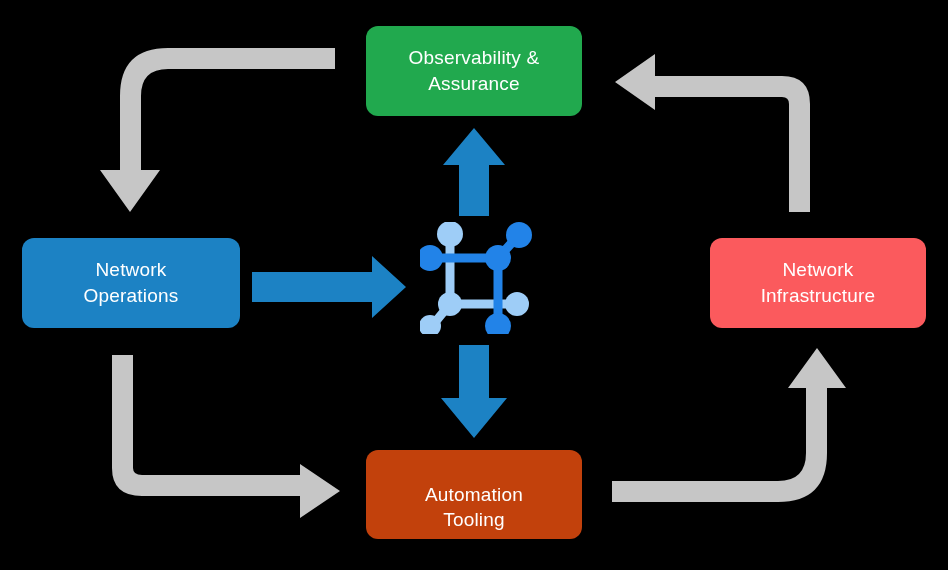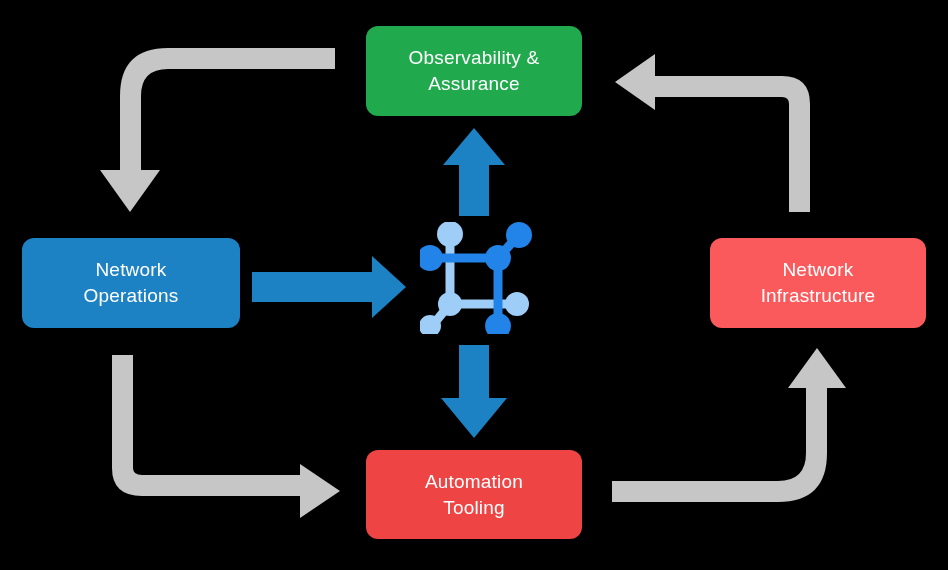--- a/index.html
+++ b/index.html
@@ -45,21 +45,22 @@
   #box-network-operations {
     left: 22px; top: 238px; width: 218px; height: 90px;
     background: #1c82c4;
   }
   #box-network-infrastructure {
     left: 710px; top: 238px; width: 216px; height: 90px;
     background: #fb5a5d;
   }
   #box-automation-tooling {
     left: 366px; top: 450px; width: 216px; height: 89px;
-    background: #ef4444;
+    background: #c2410c;
+    align-items: flex-end;
   }
   .arrows-layer {
     position: absolute;
     left: 0; top: 0;
     width: 948px; height: 570px;
     z-index: 2;
   }
   .center-icon {
     position: absolute;
     left: 420px; top: 222px;

